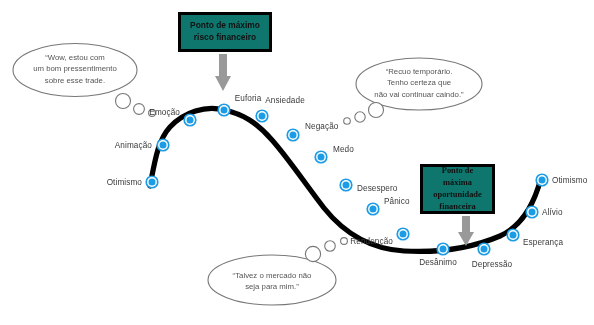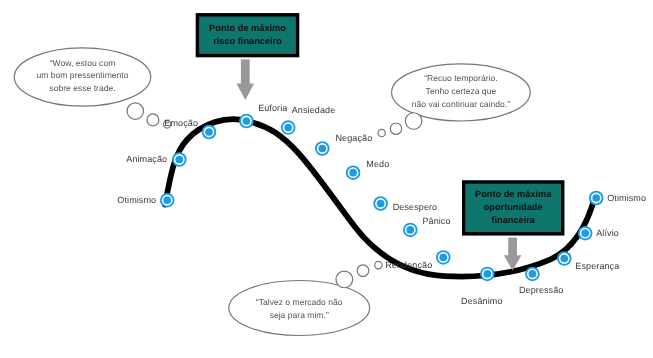--- a/index.html
+++ b/index.html
@@ -187,34 +187,34 @@
   <div class="lbl r" style="left:142px; top:182px;">Otimismo</div>
   <div class="lbl r" style="left:152px; top:145px;">Animação</div>
   <div class="lbl r" style="left:180px; top:112px;">Emoção</div>
   <div class="lbl c" style="left:226px; top:98px;padding-left:44px;">Euforia</div>
   <div class="lbl c" style="left:285px; top:100px;">Ansiedade</div>
   <div class="lbl l" style="left:305px; top:126px;">Negação</div>
   <div class="lbl l" style="left:333px; top:149px;">Medo</div>
   <div class="lbl l" style="left:357px; top:188px;">Desespero</div>
   <div class="lbl l" style="left:384px; top:201px;">Pânico</div>
   <div class="lbl r" style="left:393px; top:241px;">Rendenção</div>
-  <div class="lbl c" style="left:438px; top:262px;margin-top:12px;">Desânimo</div>
+  <div class="lbl c" style="left:438px; top:262px;">Desânimo</div>
   <div class="lbl c" style="left:492px; top:264px;">Depressão</div>
   <div class="lbl l" style="left:523px; top:242px;">Esperança</div>
   <div class="lbl l" style="left:542px; top:212px;">Alívio</div>
   <div class="lbl l" style="left:552px; top:180px;">Otimismo</div>
 
   <div class="callout" style="left:178px; top:12px; width:94px; height:40px;">
     <div>
       <div>Ponto de máximo</div>
       <div>risco financeiro</div>
     </div>
   </div>
 
-  <div class="callout" style="left:420px; top:164px; width:93px; height:50px;">
+  <div class="callout" style="left:420px; top:164px; width:75px; height:50px;font-family:Liberation Serif, serif;">
     <div>
       <div>Ponto de máxima</div>
       <div>oportunidade</div>
       <div>financeira</div>
     </div>
   </div>
 
   <div class="bubble-text" style="left:75px; top:69px;">
     <div>“Wow, estou com</div>
     <div>um bom pressentimento</div>

